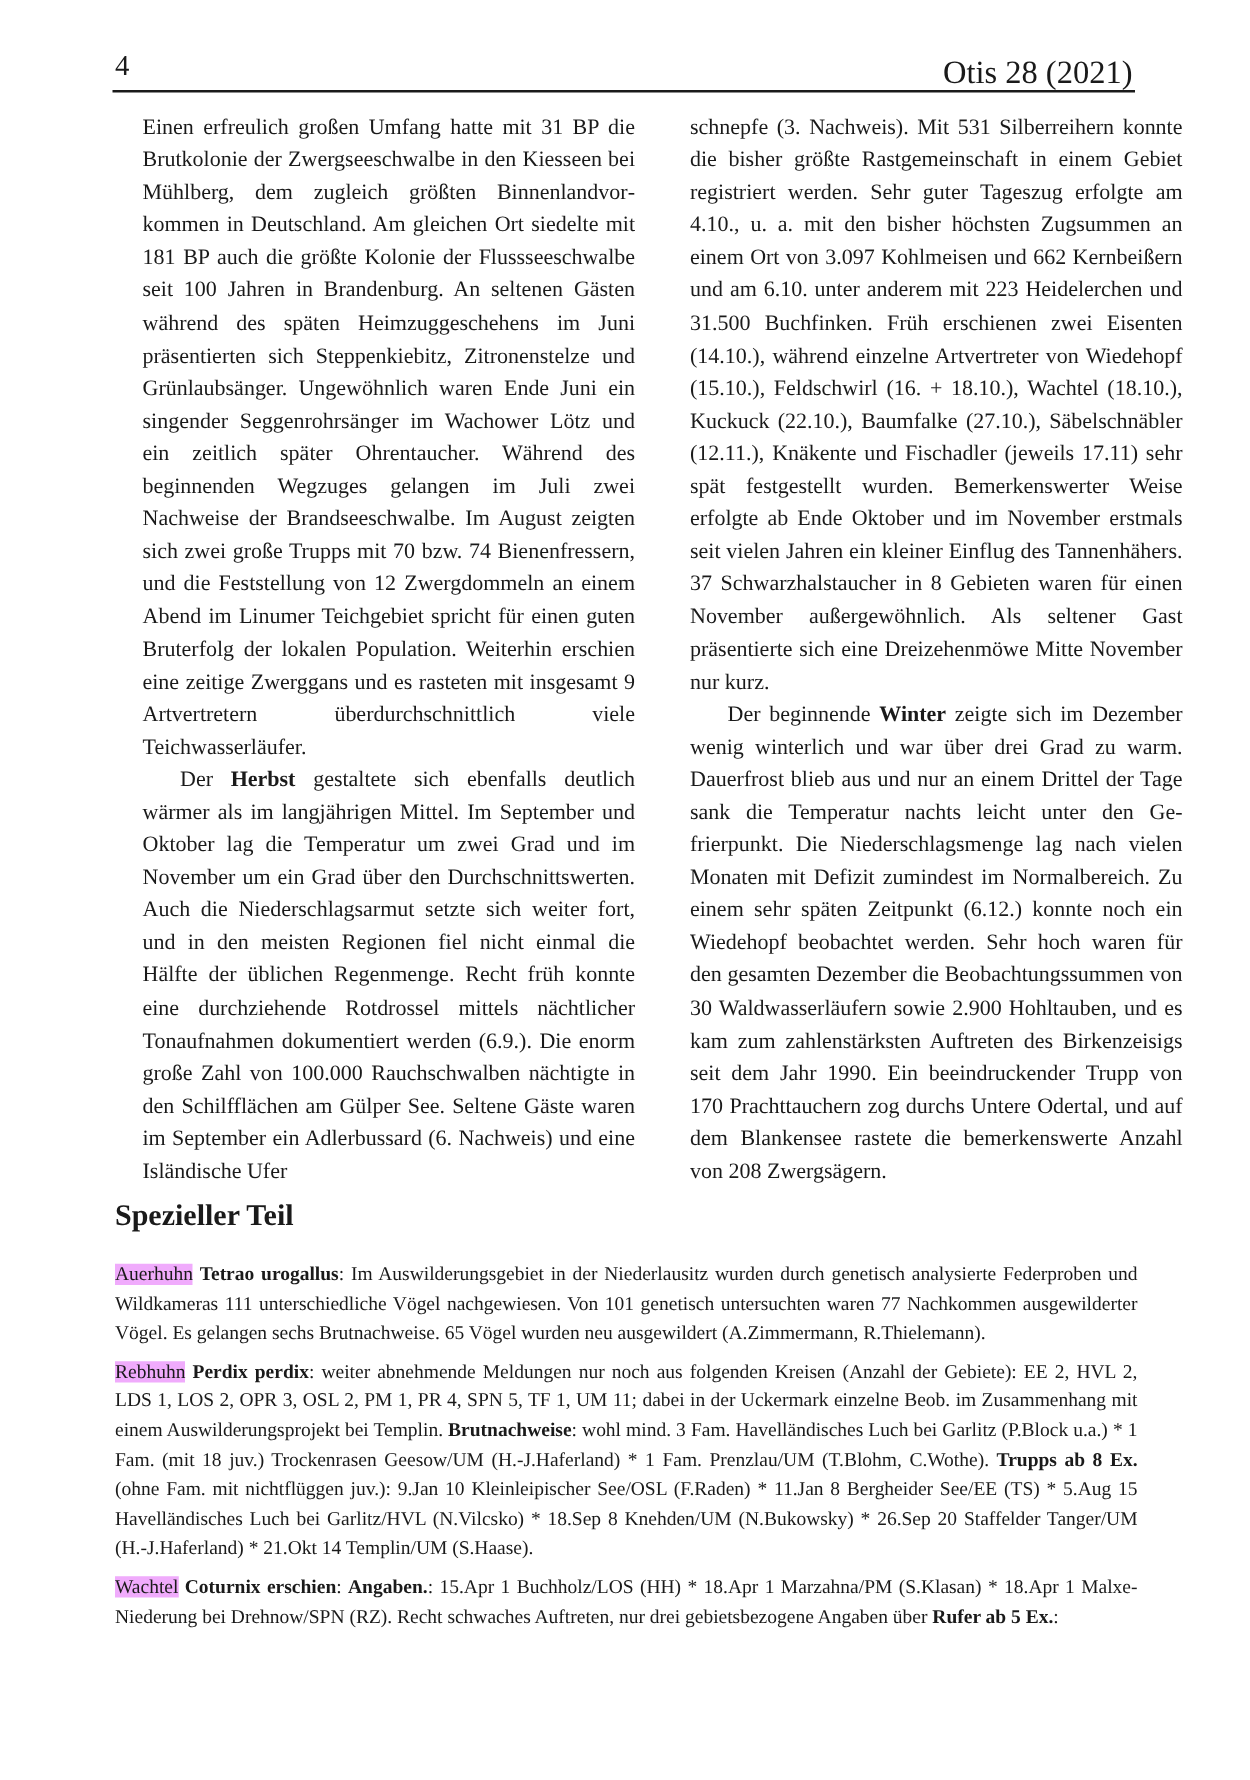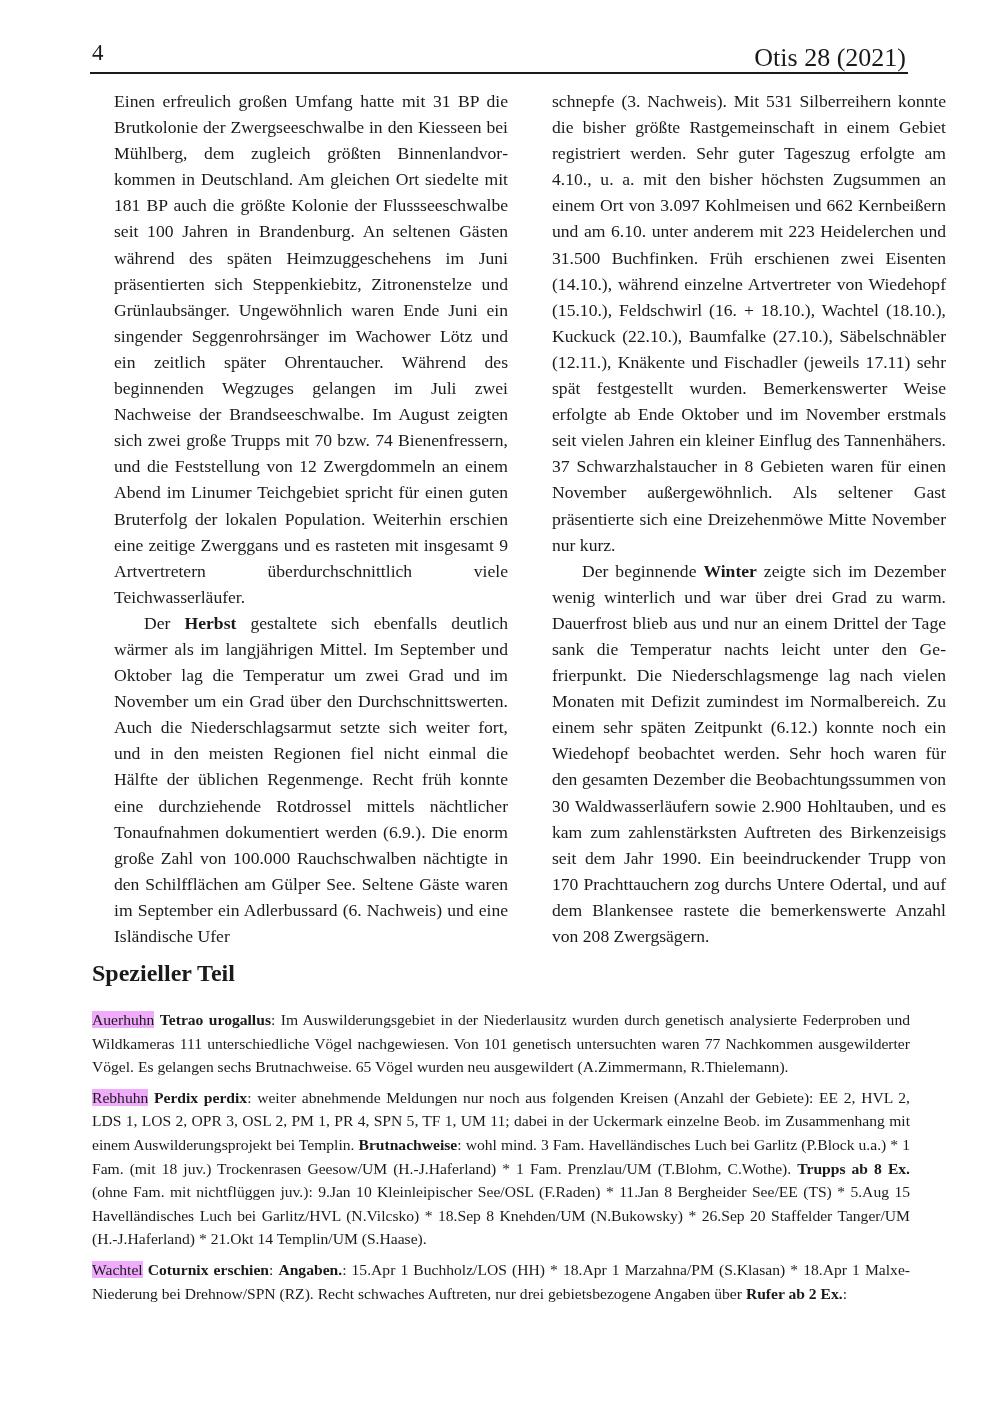--- a/index.html
+++ b/index.html
@@ -38,14 +38,14 @@
 <div class="col col-right">
   <p>schnepfe (3. Nachweis). Mit 531 Silberreihern konnte die bisher größte Rastgemeinschaft in einem Gebiet registriert werden. Sehr guter Tageszug erfolgte am 4.10., u. a. mit den bisher höchsten Zugsummen an einem Ort von 3.097 Kohlmeisen und 662 Kernbei­ßern und am 6.10. unter anderem mit 223 Heideler­chen und 31.500 Buchfinken. Früh erschienen zwei Eisenten (14.10.), während einzelne Artvertreter von Wiedehopf (15.10.), Feldschwirl (16. + 18.10.), Wachtel (18.10.), Kuckuck (22.10.), Baumfalke (27.10.), Säbelschnäbler (12.11.), Knäkente und Fischadler (jeweils 17.11) sehr spät festgestellt wur­den. Bemerkenswerter Weise erfolgte ab Ende Ok­tober und im November erstmals seit vielen Jahren ein kleiner Einflug des Tannenhähers. 37 Schwarz­halstaucher in 8 Gebieten waren für einen November außergewöhnlich. Als seltener Gast präsentierte sich eine Dreizehenmöwe Mitte November nur kurz.</p>
   <p class="indent"><span>Der beginnende </span><b>Winter</b><span> zeigte sich im Dezember wenig winterlich und war über drei Grad zu warm. Dauerfrost blieb aus und nur an einem Drittel der Tage sank die Temperatur nachts leicht unter den Ge­frierpunkt. Die Niederschlagsmenge lag nach vielen Monaten mit Defizit zumindest im Normalbereich. Zu einem sehr späten Zeitpunkt (6.12.) konnte noch ein Wiedehopf beobachtet werden. Sehr hoch waren für den gesamten Dezember die Beobachtungssum­men von 30 Waldwasserläufern sowie 2.900 Hohl­tauben, und es kam zum zahlenstärksten Auftreten des Birkenzeisigs seit dem Jahr 1990. Ein beeindru­ckender Trupp von 170 Prachttauchern zog durchs Untere Odertal, und auf dem Blankensee rastete die bemerkenswerte Anzahl von 208 Zwergsägern.</span></p>
 </div>
 
 <h2 class="section-title">Spezieller Teil</h2>
 
 <div class="species-list">
   <p class="entry"><span class="sp-name">Auerhuhn</span> <span class="sci">Tetrao urogallus</span><span>: Im Auswilderungsgebiet in der Niederlausitz wurden durch genetisch analysierte Feder­proben und Wildkameras 111 unterschiedliche Vögel nachgewiesen. Von 101 genetisch untersuchten waren 77 Nach­kommen ausgewilderter Vögel. Es gelangen sechs Brutnachweise. 65 Vögel wurden neu ausgewildert (A.Zimmermann, R.Thielemann).</span></p>
   <p class="entry"><span class="sp-name">Rebhuhn</span> <span class="sci">Perdix perdix</span><span>: weiter abnehmende Meldungen nur noch aus folgenden Kreisen (Anzahl der Gebiete): EE 2, HVL 2, LDS 1, LOS 2, OPR 3, OSL 2, PM 1, PR 4, SPN 5, TF 1, UM 11; dabei in der Uckermark einzelne Beob. im Zusam­menhang mit einem Auswilderungsprojekt bei Templin. </span><b>Brutnachweise</b><span>: wohl mind. 3 Fam. Havelländisches Luch bei Garlitz (P.Block u.a.) * 1 Fam. (mit 18 juv.) Trockenrasen Geesow/UM (H.-J.Haferland) * 1 Fam. Prenzlau/UM (T.Blohm, C.Wothe). </span><b>Trupps ab 8 Ex.</b><span> (ohne Fam. mit nichtflüggen juv.): 9.Jan 10 Kleinleipischer See/OSL (F.Raden) * 11.Jan 8 Berg­heider See/EE (TS) * 5.Aug 15 Havelländisches Luch bei Garlitz/HVL (N.Vilcsko) * 18.Sep 8 Knehden/UM (N.Bukowsky) * 26.Sep 20 Staffelder Tanger/UM (H.-J.Haferland) * 21.Okt 14 Templin/UM (S.Haase).</span></p>
-  <p class="entry"><span class="sp-name">Wachtel</span> <span class="sci">Coturnix erschien</span><span>: </span><b>Angaben.</b><span>: 15.Apr 1 Buchholz/LOS (HH) * 18.Apr 1 Marzahna/PM (S.Klasan) * 18.Apr 1 Mal­xe-Niederung bei Drehnow/SPN (RZ). Recht schwaches Auftreten, nur drei gebietsbezogene Angaben über </span><b>Rufer ab 2 Ex.</b><span>:</span></p>
+  <p class="entry"><span class="sp-name">Wachtel</span> <span class="sci">Coturnix erschien</span><span>: </span><b>Angaben.</b><span>: 15.Apr 1 Buchholz/LOS (HH) * 18.Apr 1 Marzahna/PM (S.Klasan) * 18.Apr 1 Mal­xe-Niederung bei Drehnow/SPN (RZ). Recht schwaches Auftreten, nur drei gebietsbezogene Angaben über </span><b>Rufer ab 5 Ex.</b><span>:</span></p>
 </div>
 
 </body></html>

